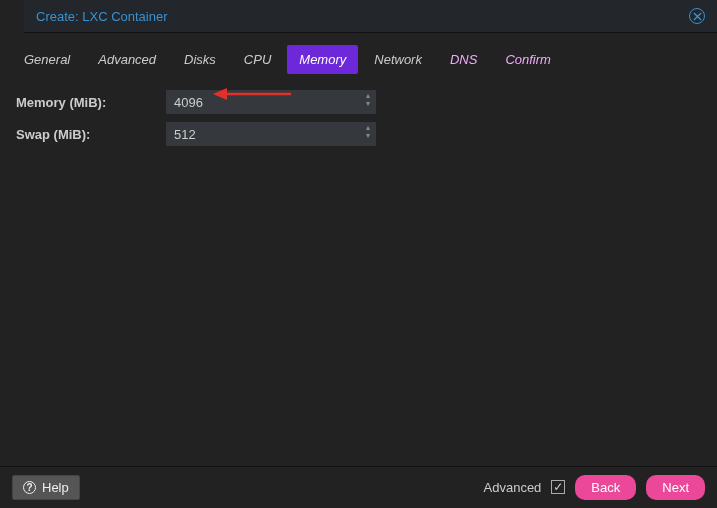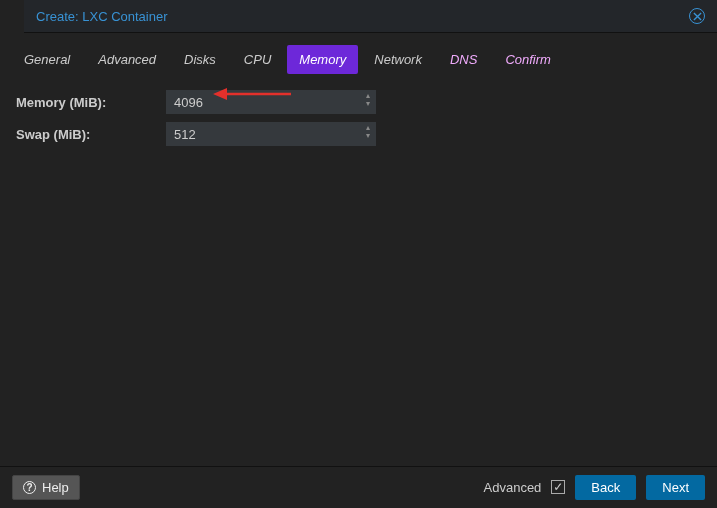--- a/index.html
+++ b/index.html
@@ -159,26 +159,26 @@
       border: 1px solid #aaa;
       display: inline-flex;
       align-items: center;
       justify-content: center;
       font-size: 12px;
       color: #ccc;
       cursor: pointer;
       line-height: 1;
     }
     .btn-primary {
-      background: #0369a1;
+      background: #ec4899;
       border: none;
       color: #fff;
       padding: 5px 16px;
       font-size: 13px;
-      border-radius: 2px;
+      border-radius: 10px;
       cursor: pointer;
     }
     .annotation-arrow {
       position: absolute;
       top: 84px;
       left: 213px;
       pointer-events: none;
     }
   </style>
 </head>

